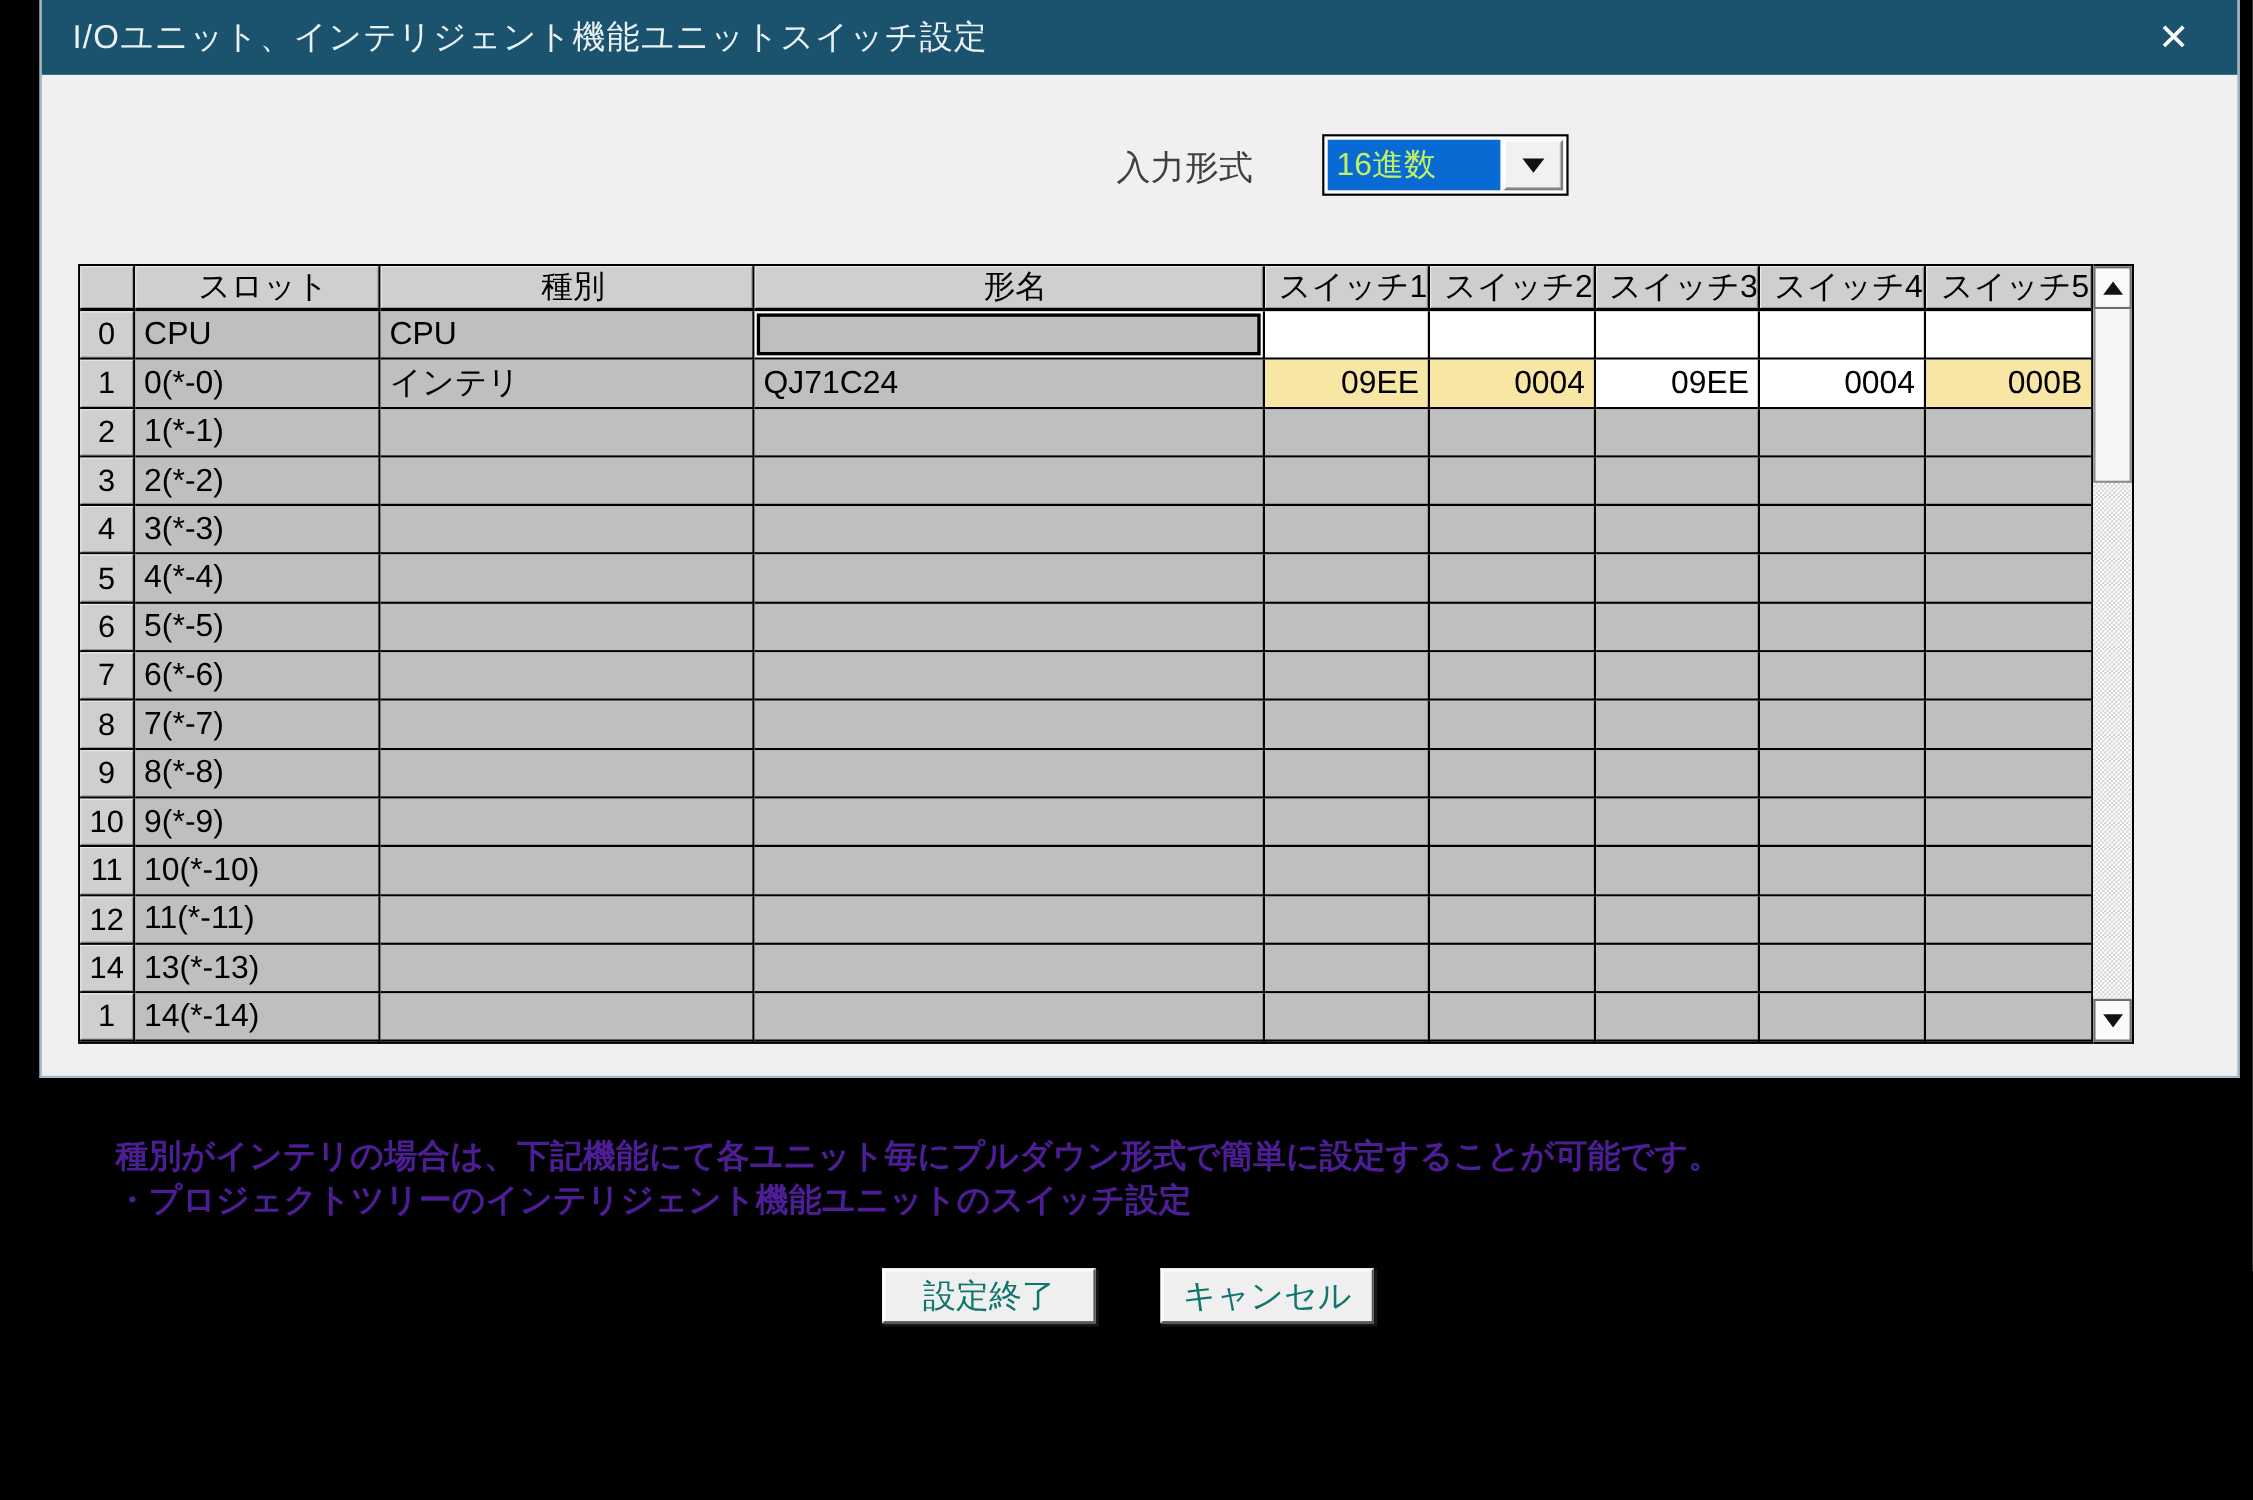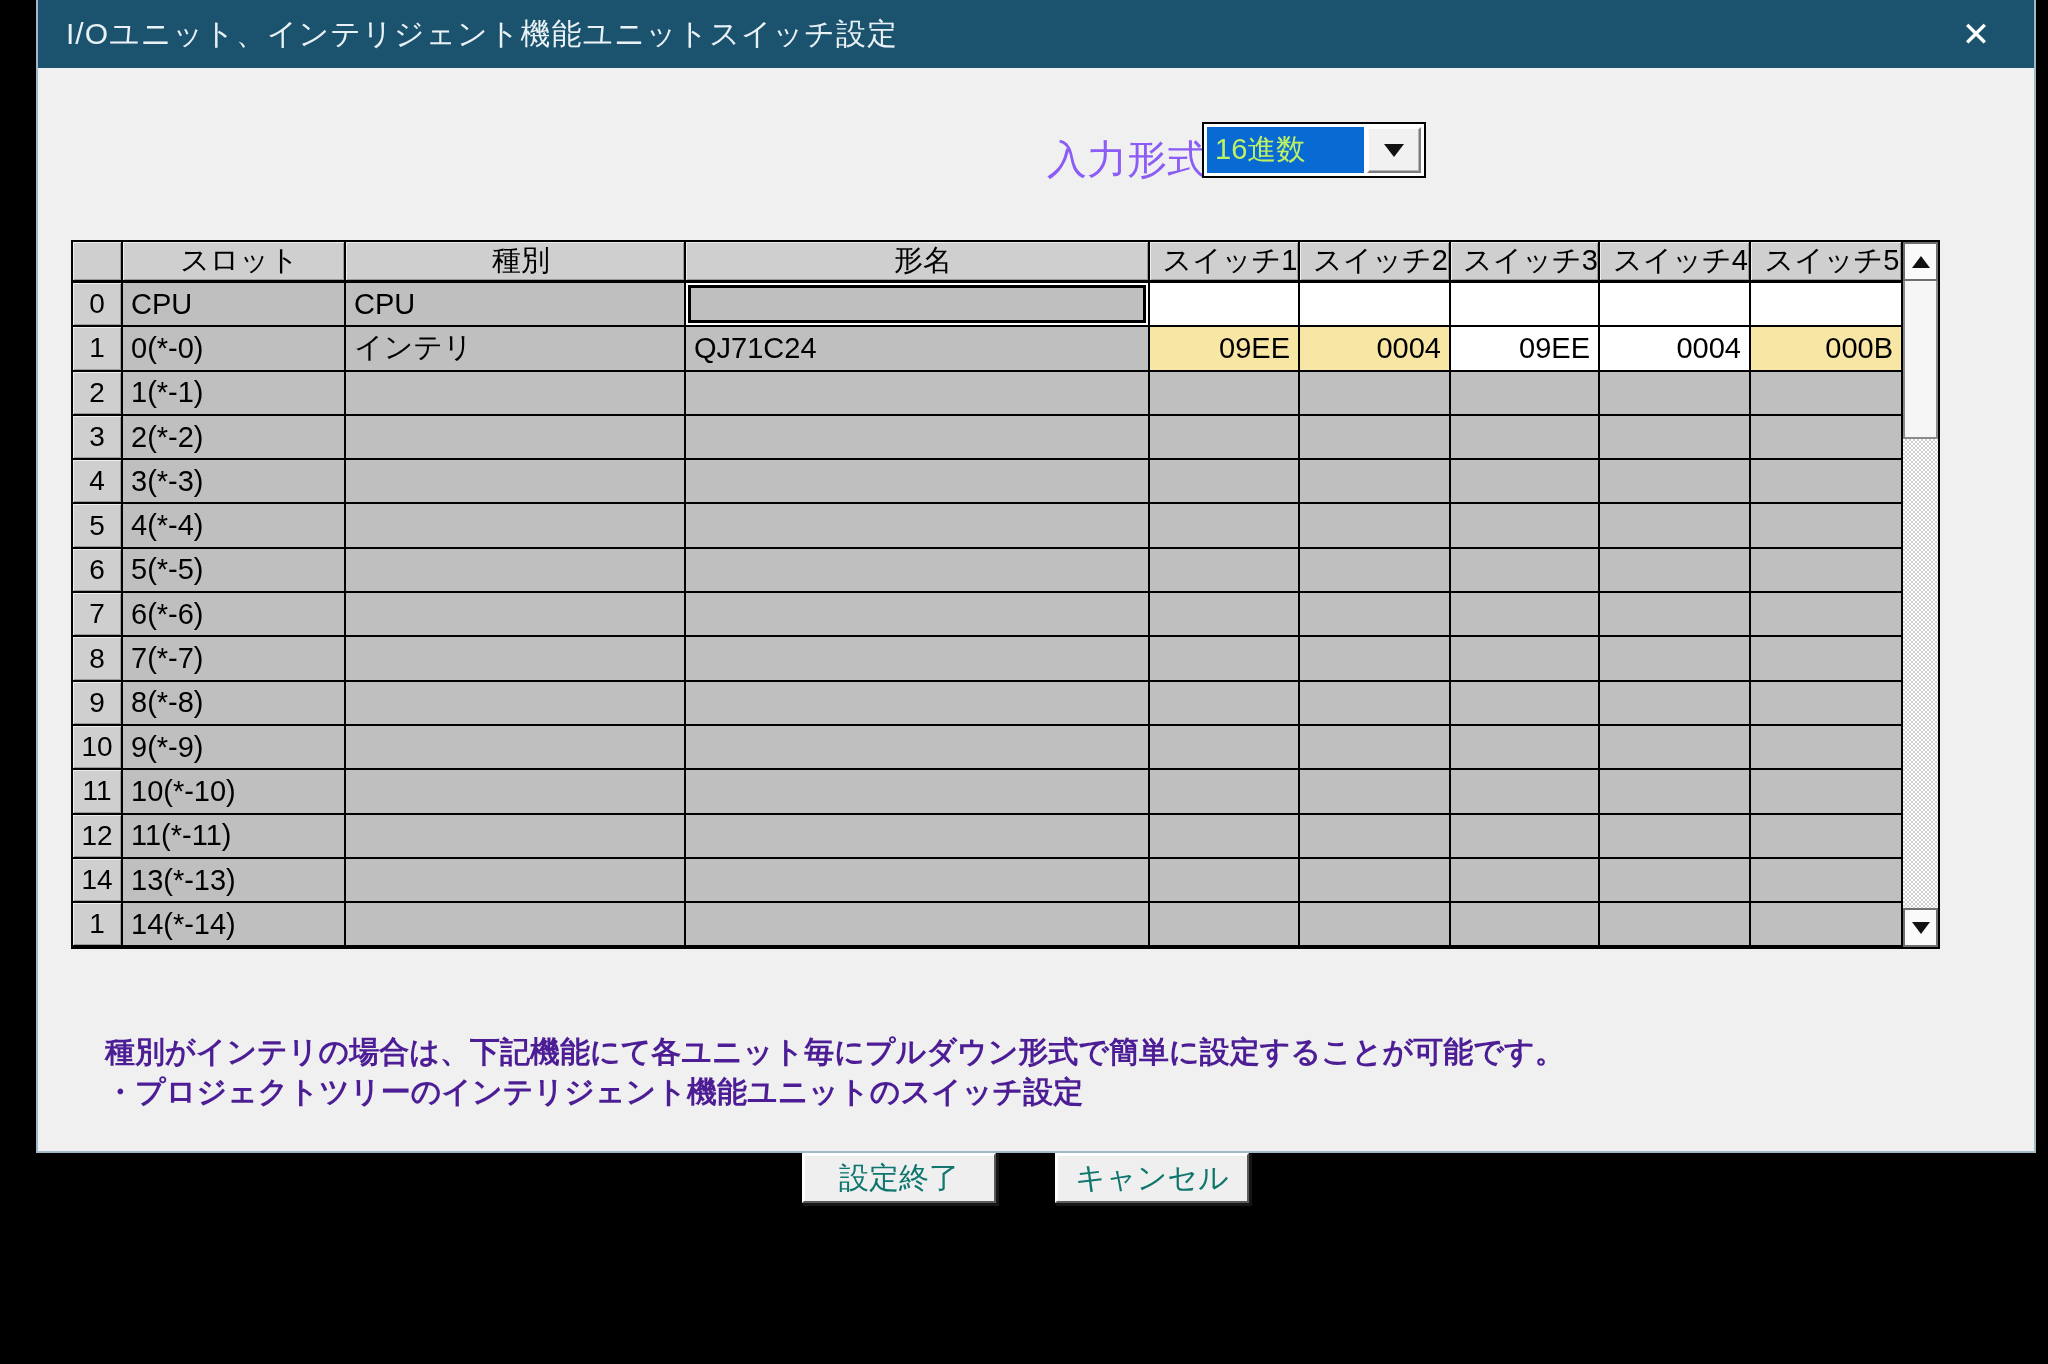--- a/index.html
+++ b/index.html
@@ -2,21 +2,21 @@
 <html style="--titlebar: #1b536f; --highlight-blue: #0a6ad4; --cell-set: #f8e6a4; --cell-gray: #bfbfbf;"><head>
 <meta charset="utf-8">
 <style>
   html,body{margin:0;padding:0;}
   body{
     width:2048px;height:1364px;background:#000;overflow:hidden;
     font-family:"Liberation Sans", sans-serif;
     -webkit-font-smoothing:antialiased;
   }
   .dialog{
-    position:absolute;left:36px;top:0;width:2000px;height:1153px;
+    position:absolute;left:36px;top:0;width:2000px;height:980px;
     background:#f0f0f0;
     border-left:2px solid #9fb9c6;border-right:2px solid #9fb9c6;border-bottom:2px solid #9fb9c6;
     box-sizing:border-box;
   }
   .titlebar{
     position:absolute;left:0;top:0;right:0;height:68px;
     background:var(--titlebar,#1b536f);
     display:flex;align-items:center;
   }
   .title-text{
@@ -24,21 +24,21 @@
     white-space:nowrap;
   }
   .close-btn{
     position:absolute;right:22px;top:0;width:72px;height:68px;
     display:flex;align-items:center;justify-content:center;cursor:pointer;
   }
   .close-btn span{color:#fff;font-size:34px;line-height:1;}
 
   
   .fmt-label{
-    position:absolute;left:977px;top:132px;font-size:40px;color:#8b5cf6;margin-left:32px;
+    position:absolute;left:977px;top:132px;font-size:31px;color:#404040;
   }
   .combo{
     position:absolute;left:1164px;top:122px;width:224px;height:56px;
     background:#fff;border:2px solid #000;box-sizing:border-box;
     display:flex;align-items:stretch;padding:3px;
   }
   .combo-value{
     flex:1;background:var(--highlight-blue,#0a6ad4);color:#bef264;
     font-size:29px;display:flex;align-items:center;padding-left:8px;
     white-space:nowrap;overflow:hidden;

